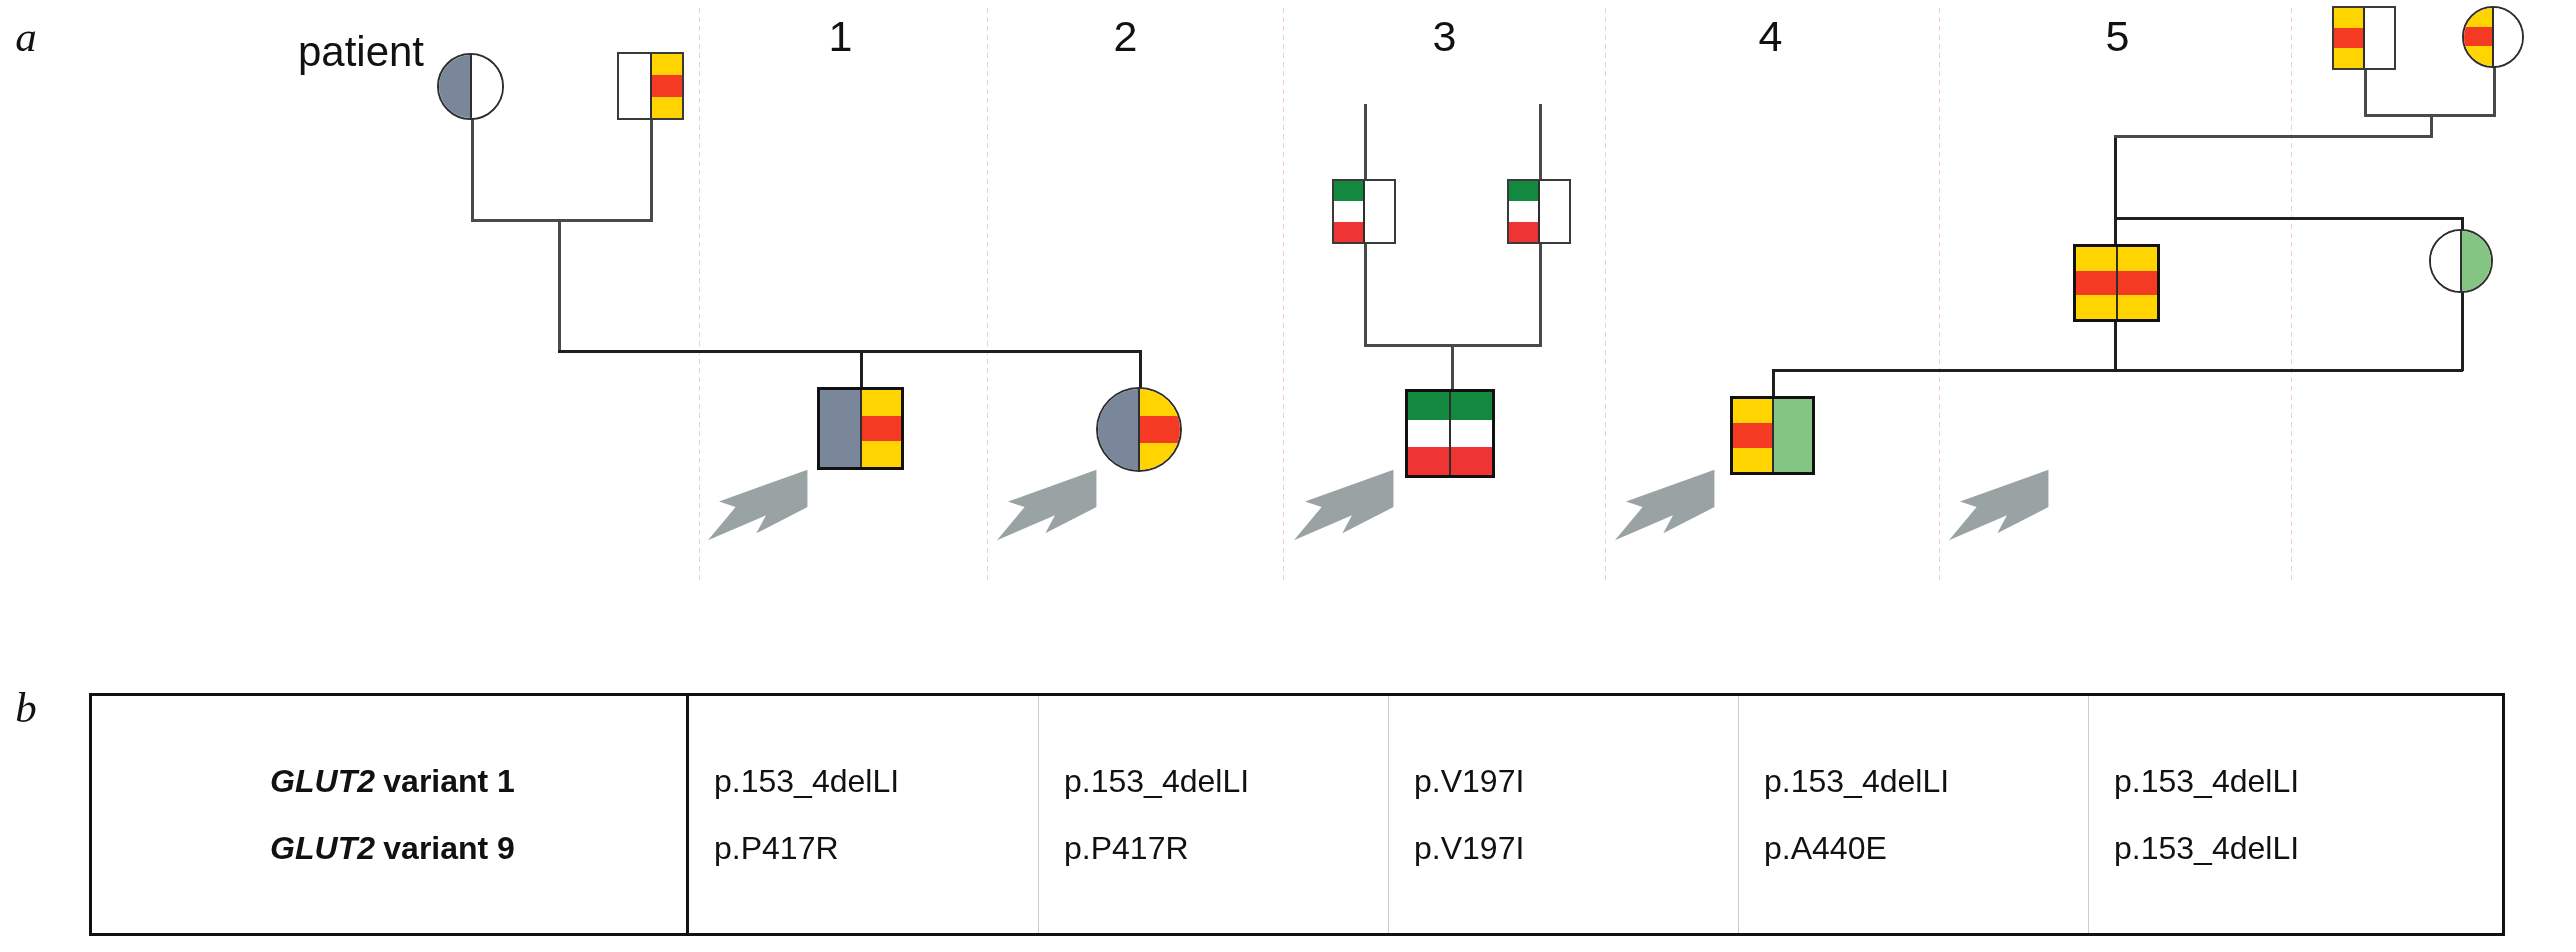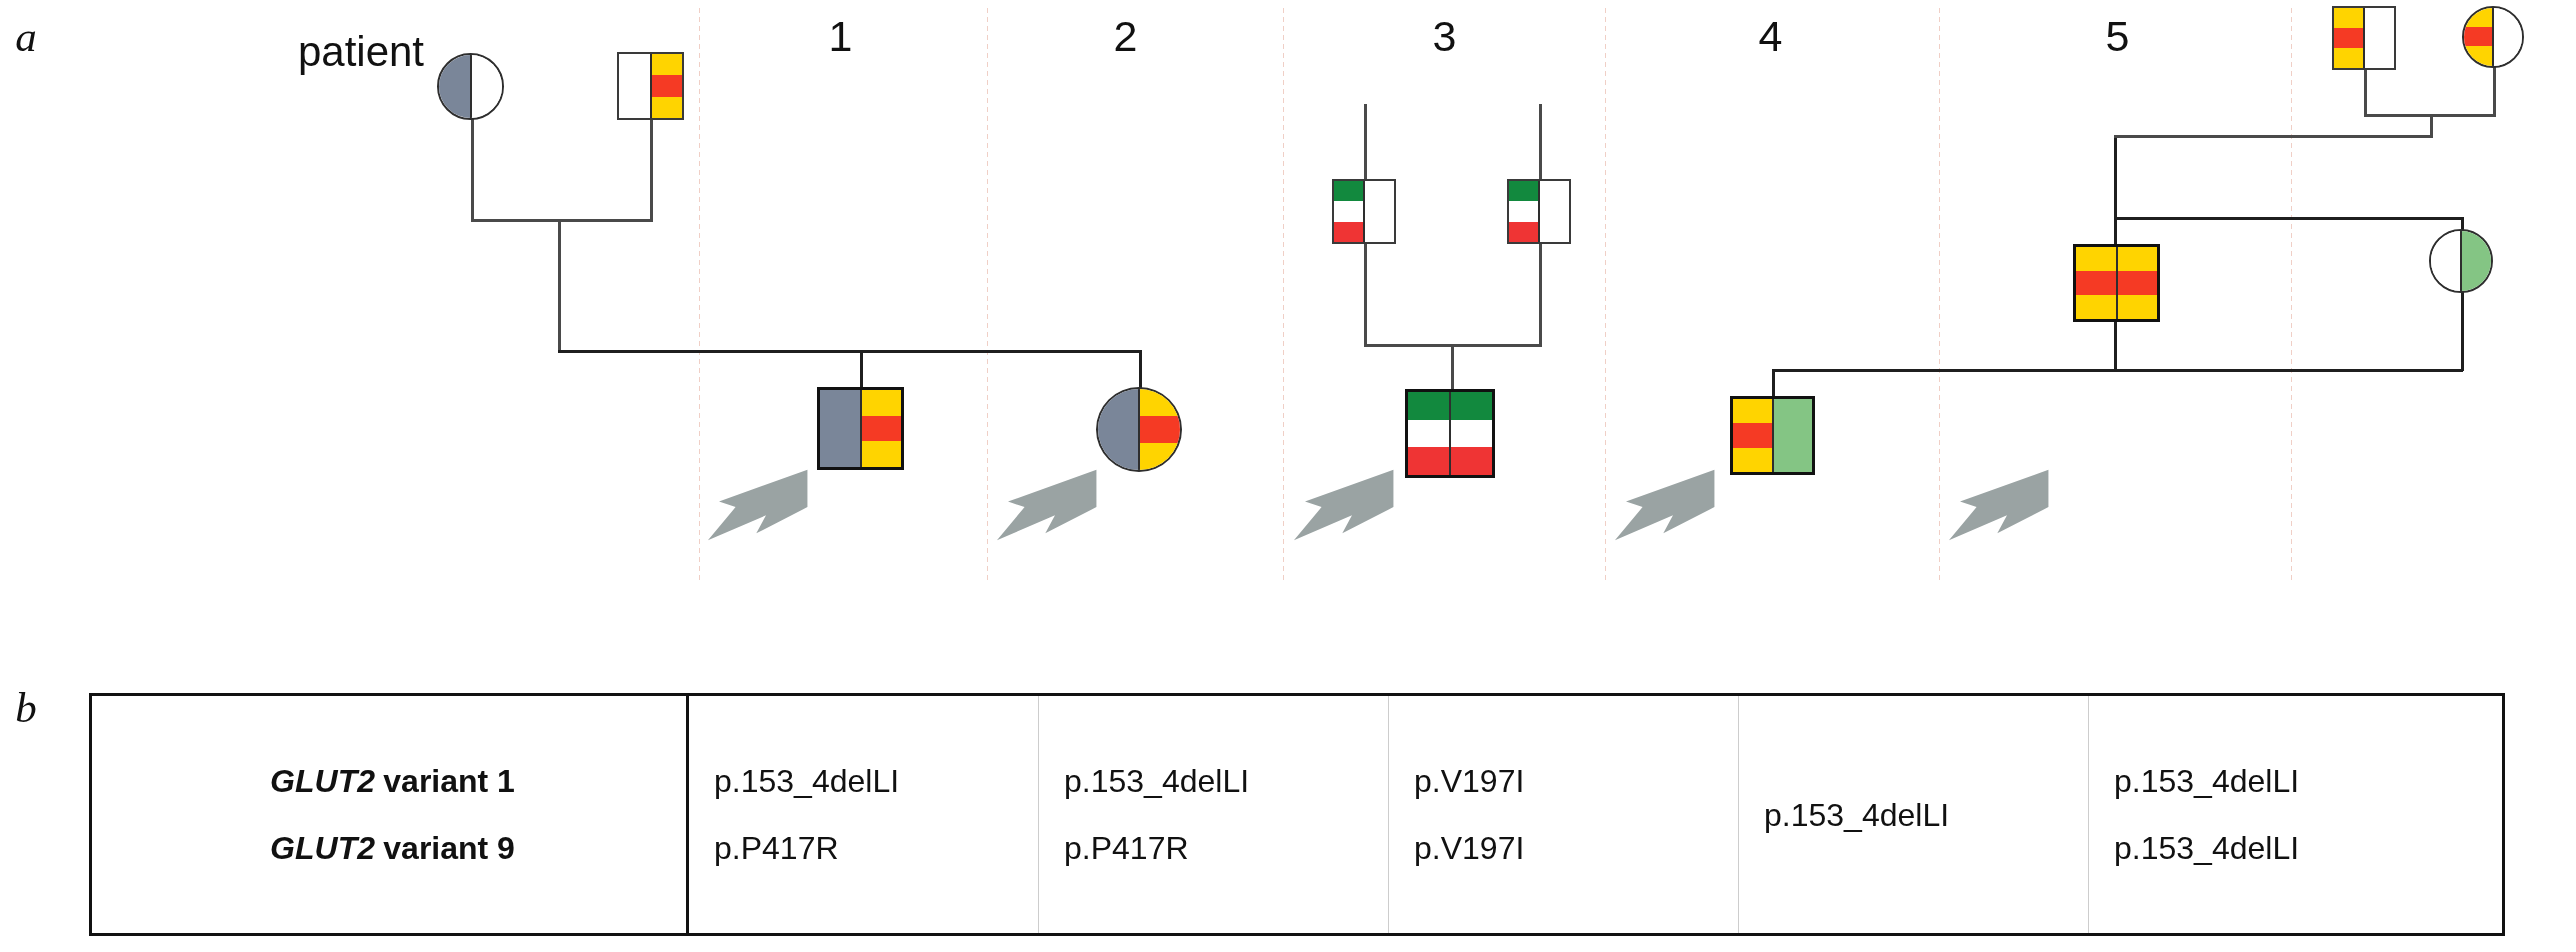--- a/index.html
+++ b/index.html
@@ -407,20 +407,21 @@
       <div class="tcell">p.P417R</div>
     </div>
 
     <div class="tcol datacol">
       <div class="tcell">p.V197I</div>
       <div class="tcell">p.V197I</div>
     </div>
 
     <div class="tcol datacol">
       <div class="tcell">p.153_4delLI</div>
+      <div class="tcell">p.A440E</div>
     </div>
 
     <div class="tcol datacol last">
       <div class="tcell">p.153_4delLI</div>
       <div class="tcell">p.153_4delLI</div>
     </div>
 
   </div>
 </div>
 

